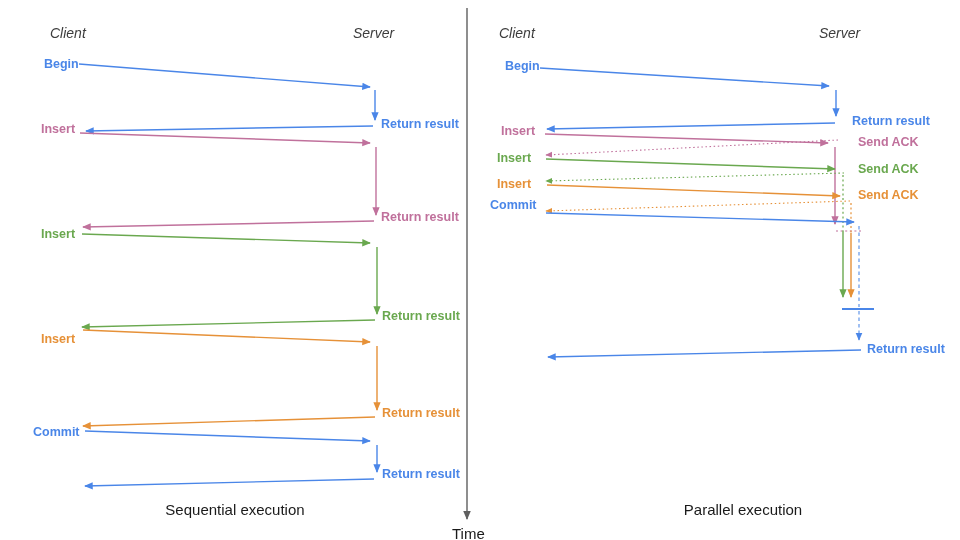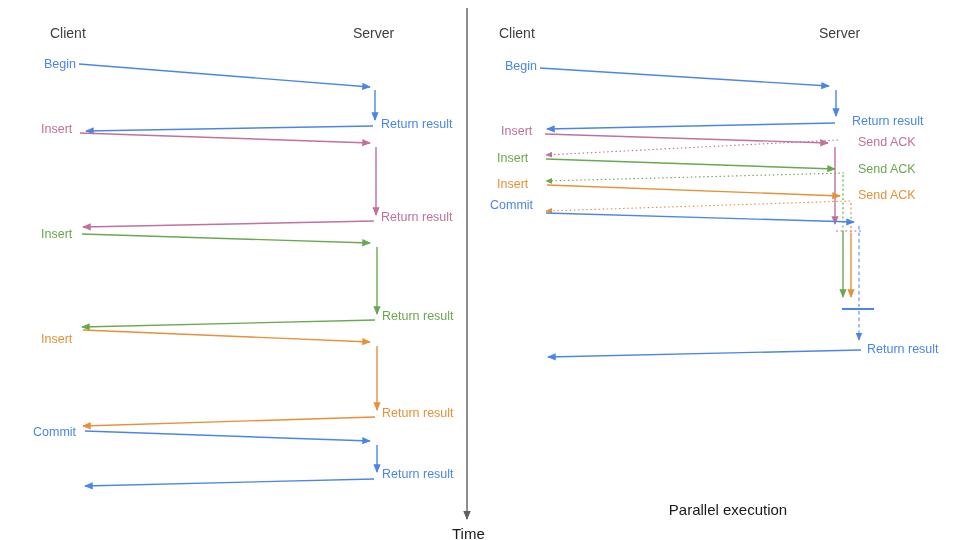--- a/index.html
+++ b/index.html
@@ -1,22 +1,22 @@
 <!DOCTYPE html>
 <html style="--blue: #4a86e8; --bluelight: #6d9eeb; --pink: #c0719c; --green: #6aa84f; --orange: #e69138; --axis: #5f5f5f; --header: #3d3d3d; --title: #1a1a1a;"><head>
 <meta charset="utf-8">
 <style>
   html,body{margin:0;padding:0;background:#ffffff;}
   #stage{
     position:relative;width:960px;height:540px;overflow:hidden;
     font-family:"Liberation Sans", sans-serif;background:#ffffff;
   }
   #stage svg{position:absolute;left:0;top:0;}
-  .lbl{position:absolute;white-space:nowrap;font-size:12.5px;line-height:1;}
-  .hdr{position:absolute;white-space:nowrap;font-size:14px;color:var(--header);}
+  .lbl{position:absolute;white-space:nowrap;font-size:12.5px;line-height:1;font-weight:bold;}
+  .hdr{position:absolute;white-space:nowrap;font-style:italic;font-size:14px;color:var(--header);}
   .title{position:absolute;white-space:nowrap;font-size:15px;color:var(--title);transform:translateX(-50%);}
   .time{position:absolute;white-space:nowrap;font-size:15px;color:var(--title);}
   .c-blue{color:var(--blue);} .c-pink{color:var(--pink);}
   .c-green{color:var(--green);} .c-orange{color:var(--orange);}
   .s-blue{stroke:var(--blue);} .s-pink{stroke:var(--pink);}
   .s-green{stroke:var(--green);} .s-orange{stroke:var(--orange);}
   .s-bluelight{stroke:var(--bluelight);} .s-axis{stroke:var(--axis);}
   .f-blue{fill:var(--blue);} .f-pink{fill:var(--pink);}
   .f-green{fill:var(--green);} .f-orange{fill:var(--orange);} .f-axis{fill:var(--axis);}
   path.ln{fill:none;stroke-width:1.4;}
@@ -120,15 +120,16 @@
   <span class="lbl c-blue" style="left:852px;top:115px">Return result</span>
   <span class="lbl c-pink" style="left:501px;top:125px">Insert</span>
   <span class="lbl c-pink" style="left:858px;top:136px">Send ACK</span>
   <span class="lbl c-green" style="left:497px;top:152px">Insert</span>
   <span class="lbl c-green" style="left:858px;top:163px">Send ACK</span>
   <span class="lbl c-orange" style="left:497px;top:178px">Insert</span>
   <span class="lbl c-orange" style="left:858px;top:189px">Send ACK</span>
   <span class="lbl c-blue" style="left:490px;top:199px">Commit</span>
   <span class="lbl c-blue" style="left:867px;top:343px">Return result</span>
 
-  <span class="title" style="left:728px;top:501px">Parallel execution</span>
+  <span class="title" style="left:235px;top:501px">Sequential execution</span>
+  <span class="title" style="left:743px;top:501px">Parallel execution</span>
   <span class="time" style="left:452px;top:525px">Time</span>
 </div>
 
 </body></html>

